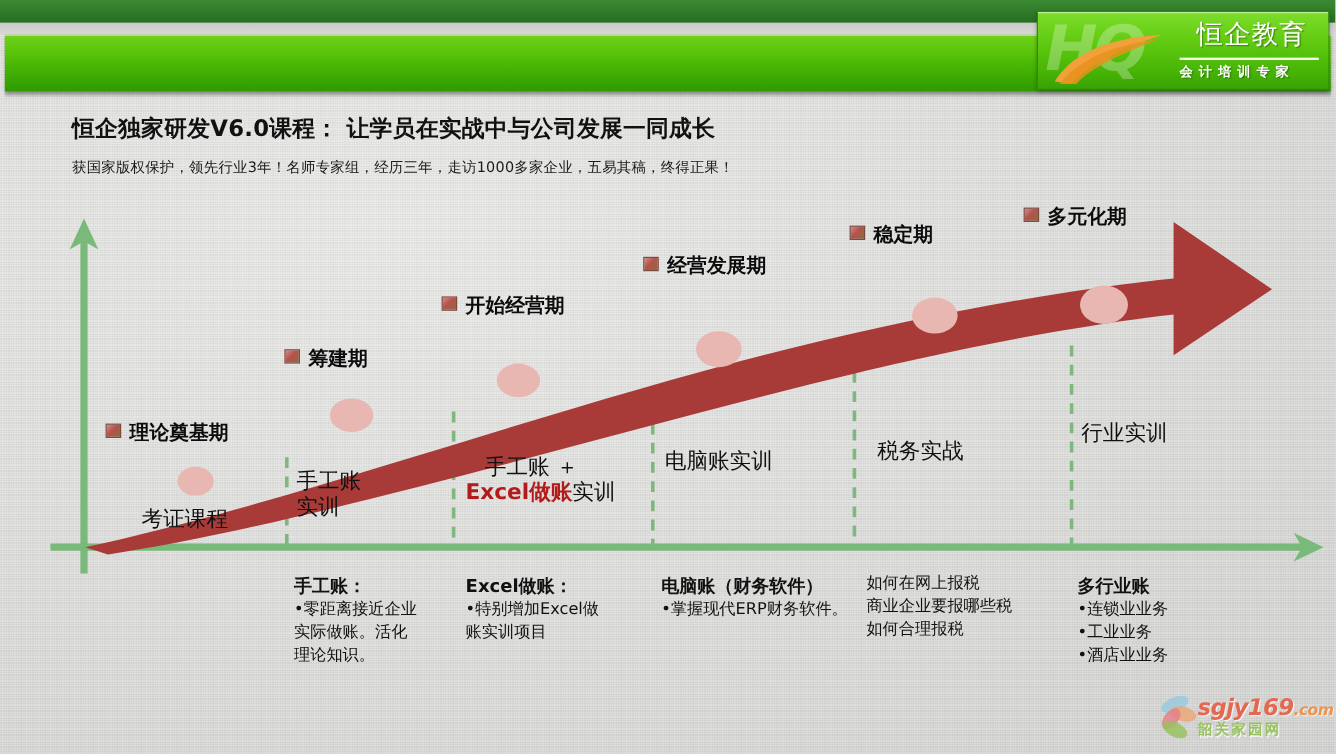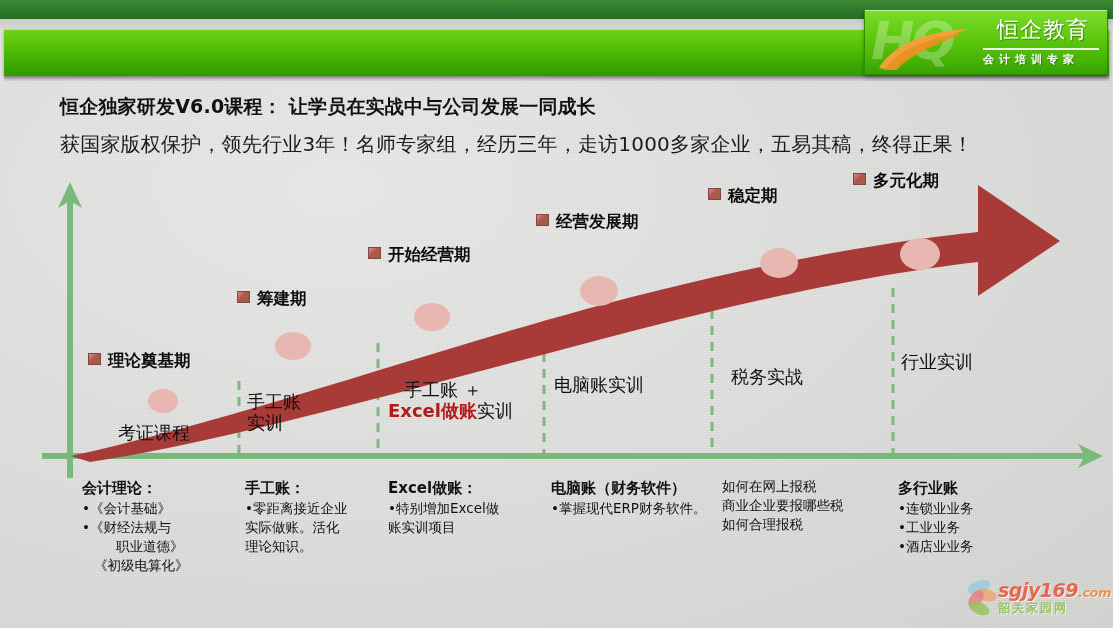--- a/index.html
+++ b/index.html
@@ -66,21 +66,21 @@
     text-shadow:1px 1px 1px rgba(0,0,0,.3);
   }
 
   
   .title1{
     position:absolute;left:60px;top:94px;
     font-size:19px;font-weight:bold;color:#111;letter-spacing:.2px;white-space:nowrap;
   }
   .title2{
     position:absolute;left:60px;top:131px;
-    font-size:20px;color:#1a1a1a;letter-spacing:.2px;white-space:nowrap;text-align:center;
+    font-size:12px;color:#1a1a1a;letter-spacing:.2px;white-space:nowrap;text-align:center;
   }
 
   
   .axes{position:absolute;left:0;top:0;width:1113px;height:628px;pointer-events:none;}
 
   
   .stage{position:absolute;white-space:nowrap;font-size:16.5px;font-weight:bold;color:#0c0c0c;}
   .stage .bul{
     display:inline-block;width:11px;height:10px;margin-right:7px;vertical-align:1px;
     background:linear-gradient(135deg,#d78d86 0%,#b4534b 45%,#8c6b3f 100%);
@@ -198,27 +198,20 @@
   </div>
 
   <div class="midcap" style="left:731px;top:366px">
     <div>税务实战</div>
   </div>
 
   <div class="midcap" style="left:901px;top:351px">
     <div>行业实训</div>
   </div>
 
-  <div class="bot" style="left:82px;top:479px">
-    <span class="h">会计理论：</span>
-    <span class="li">•《会计基础》</span>
-    <span class="li">•《财经法规与</span>
-    <span class="li ind">职业道德》</span>
-    <span class="li ind" style="padding-left:12px">《初级电算化》</span>
-  </div>
 
   <div class="bot" style="left:245px;top:479px">
     <span class="h">手工账：</span>
     <span class="li">•零距离接近企业</span>
     <span class="li">实际做账。活化</span>
     <span class="li">理论知识。</span>
   </div>
 
   <div class="bot" style="left:388px;top:479px">
     <span class="h">Excel做账：</span>

